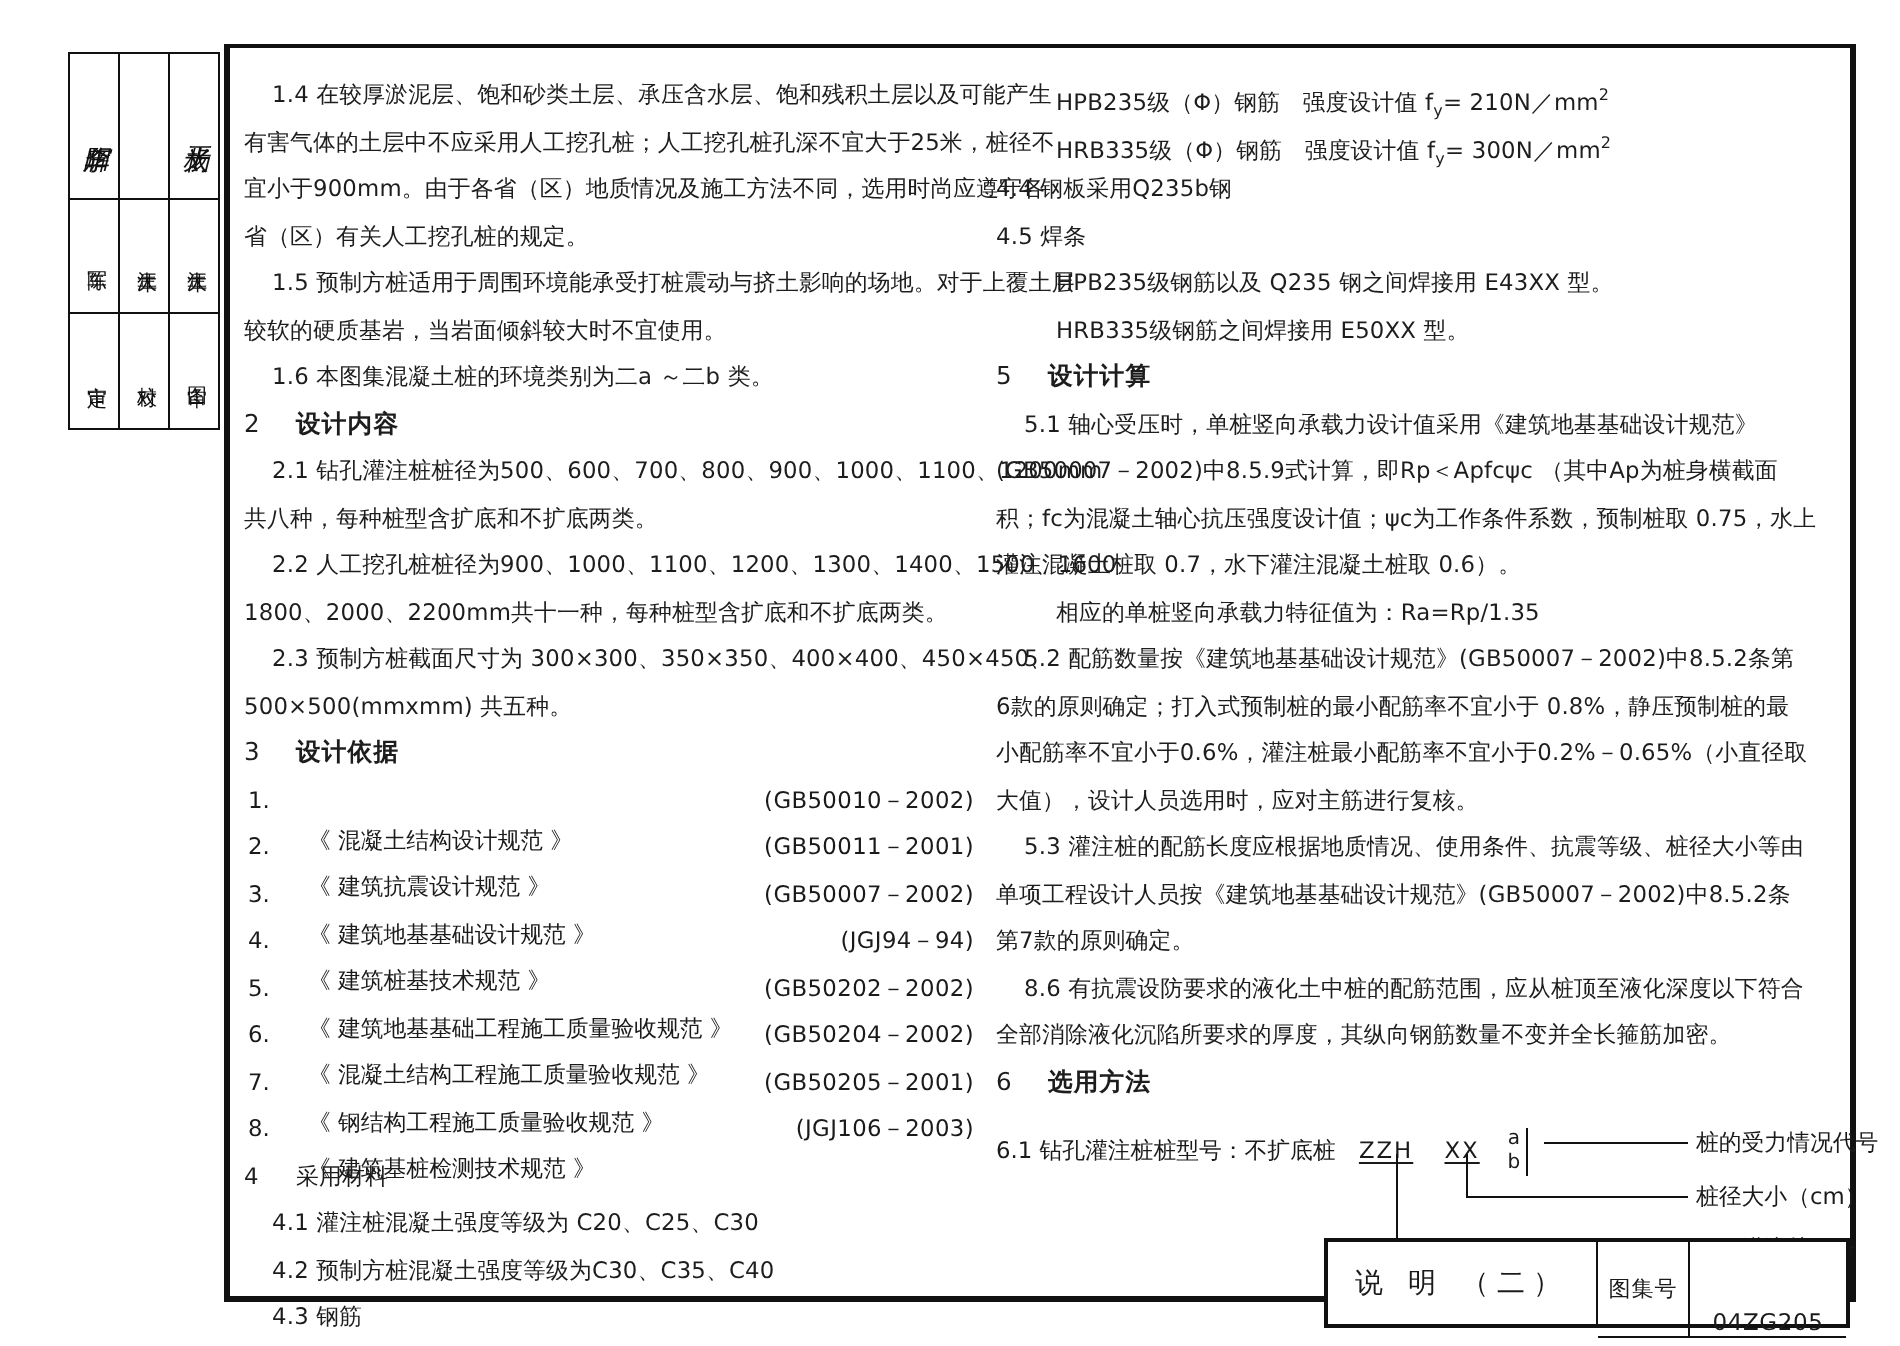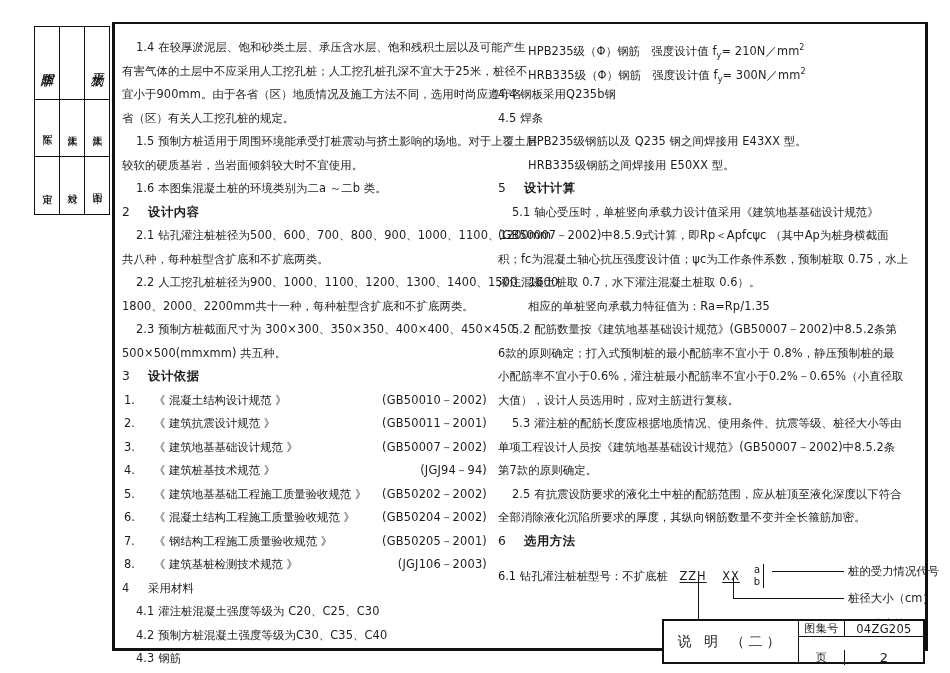--- a/index.html
+++ b/index.html
@@ -126,21 +126,21 @@
   
   .ref {
     display: flex;
     font-size: 11.4px;
     line-height: 23.5px;
     height: 23.5px;
     white-space: nowrap;
     padding-left: 2px;
   }
   .ref .idx { width: 30px; flex: 0 0 30px; }
-  .ref .name { flex: 1 1 auto; }
+  .ref .name { flex: 1 1 auto; margin-top: 20px; }
   .ref .code { flex: 0 0 auto; text-align: right; letter-spacing: 0.2px; }
 
   .sup { font-size: 8px; vertical-align: super; }
   .sub { font-size: 8px; vertical-align: sub; }
 
   
   #typecode {
     position: absolute;
     left: 498px; top: 565px;
     width: 420px; height: 78px;
@@ -222,20 +222,21 @@
     display: flex; align-items: center; justify-content: center;
     font-size: 11px;
     letter-spacing: 0.5px;
     border-right: 1.2px solid #111;
   }
   .tb-val {
     flex: 1 1 auto;
     display: flex; align-items: center; justify-content: center;
     font-size: 11.5px;
     letter-spacing: 0.3px;
+    margin-top: 33px;
   }
   .tb-val.big { font-size: 13px; }
 </style>
 </head>
 <body>
 
 <div id="sheet">
 
   <div class="frame-left-v"></div>
   <div class="frame-right-v"></div>
@@ -384,21 +385,21 @@
 
     <div class="line indent">5.2   配筋数量按《建筑地基基础设计规范》(GB50007－2002)中8.5.2条第</div>
     <div class="line">6款的原则确定；打入式预制桩的最小配筋率不宜小于 0.8%，静压预制桩的最</div>
     <div class="line">小配筋率不宜小于0.6%，灌注桩最小配筋率不宜小于0.2%－0.65%（小直径取</div>
     <div class="line">大值），设计人员选用时，应对主筋进行复核。</div>
 
     <div class="line indent">5.3   灌注桩的配筋长度应根据地质情况、使用条件、抗震等级、桩径大小等由</div>
     <div class="line">单项工程设计人员按《建筑地基基础设计规范》(GB50007－2002)中8.5.2条</div>
     <div class="line">第7款的原则确定。</div>
 
-    <div class="line indent">2.5   有抗震设防要求的液化土中桩的配筋范围，应从桩顶至液化深度以下符合</div>
+    <div class="line indent">8.6   有抗震设防要求的液化土中桩的配筋范围，应从桩顶至液化深度以下符合</div>
     <div class="line">全部消除液化沉陷所要求的厚度，其纵向钢筋数量不变并全长箍筋加密。</div>
 
     <div class="line sec">
       <span class="num">6</span><span>选用方法</span>
     </div>
   </div>
 
   <div id="typecode">
 
     <div class="tcrow" style="left:0px; top:0px;">

